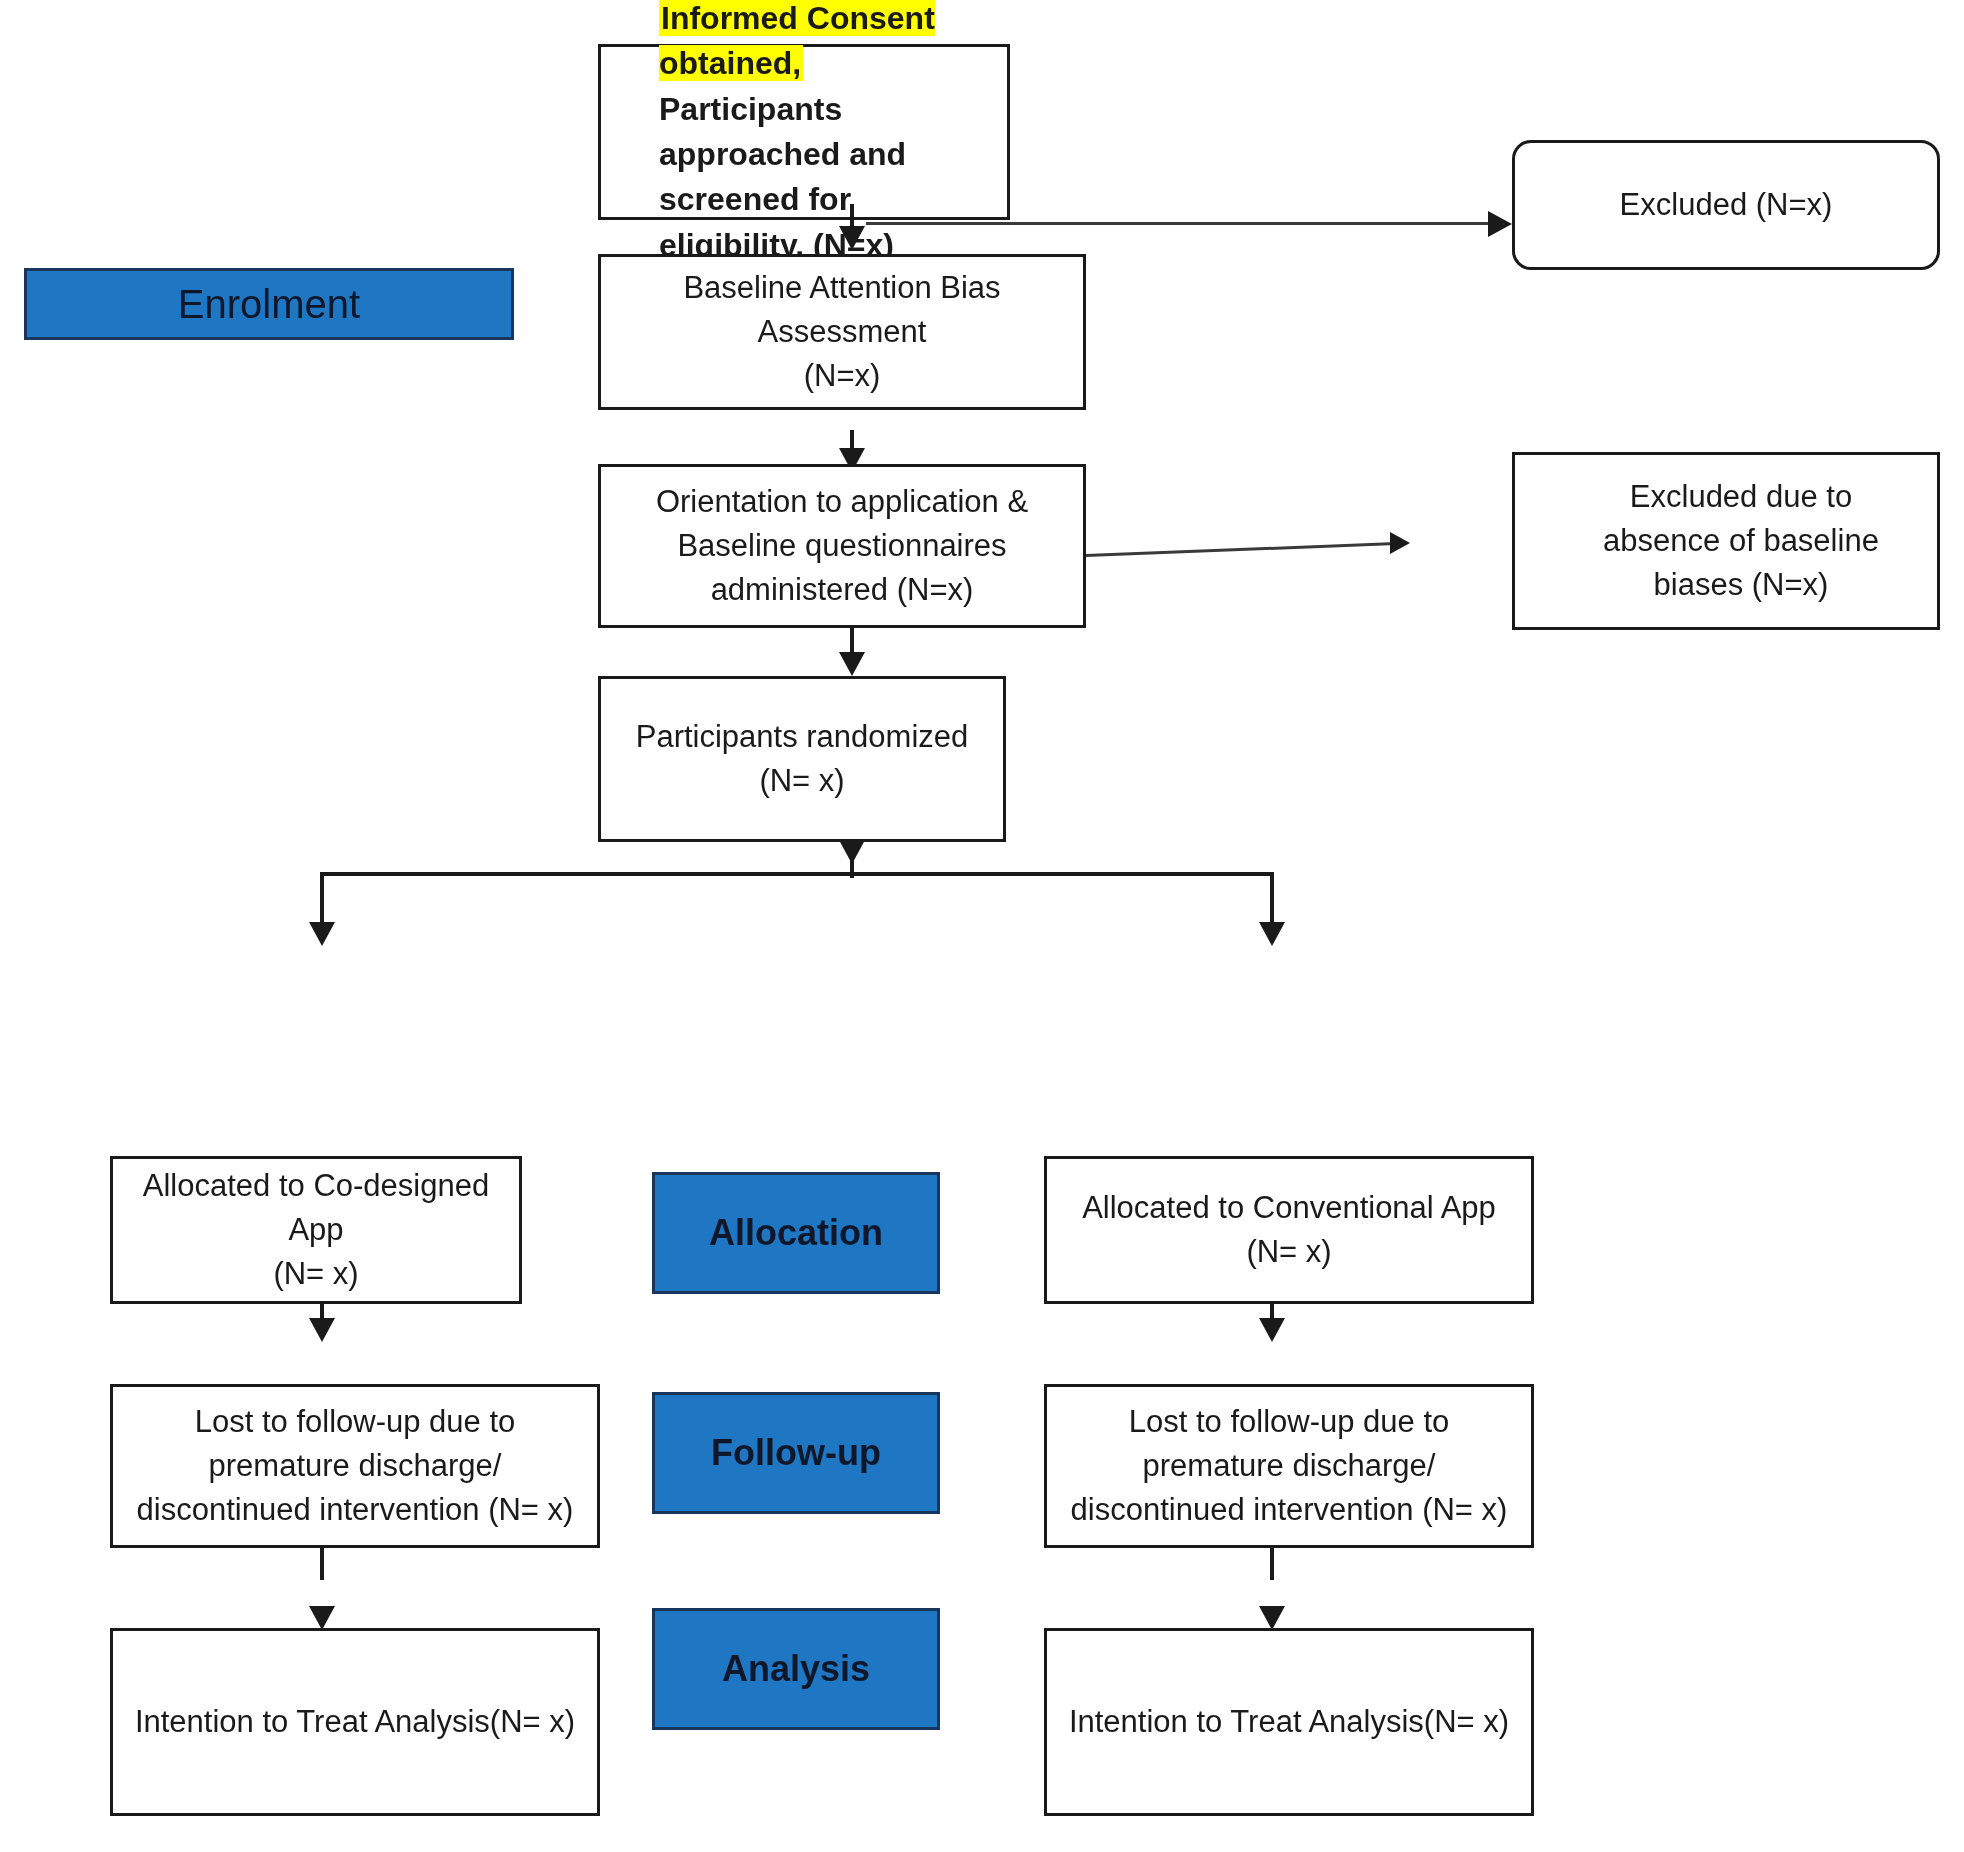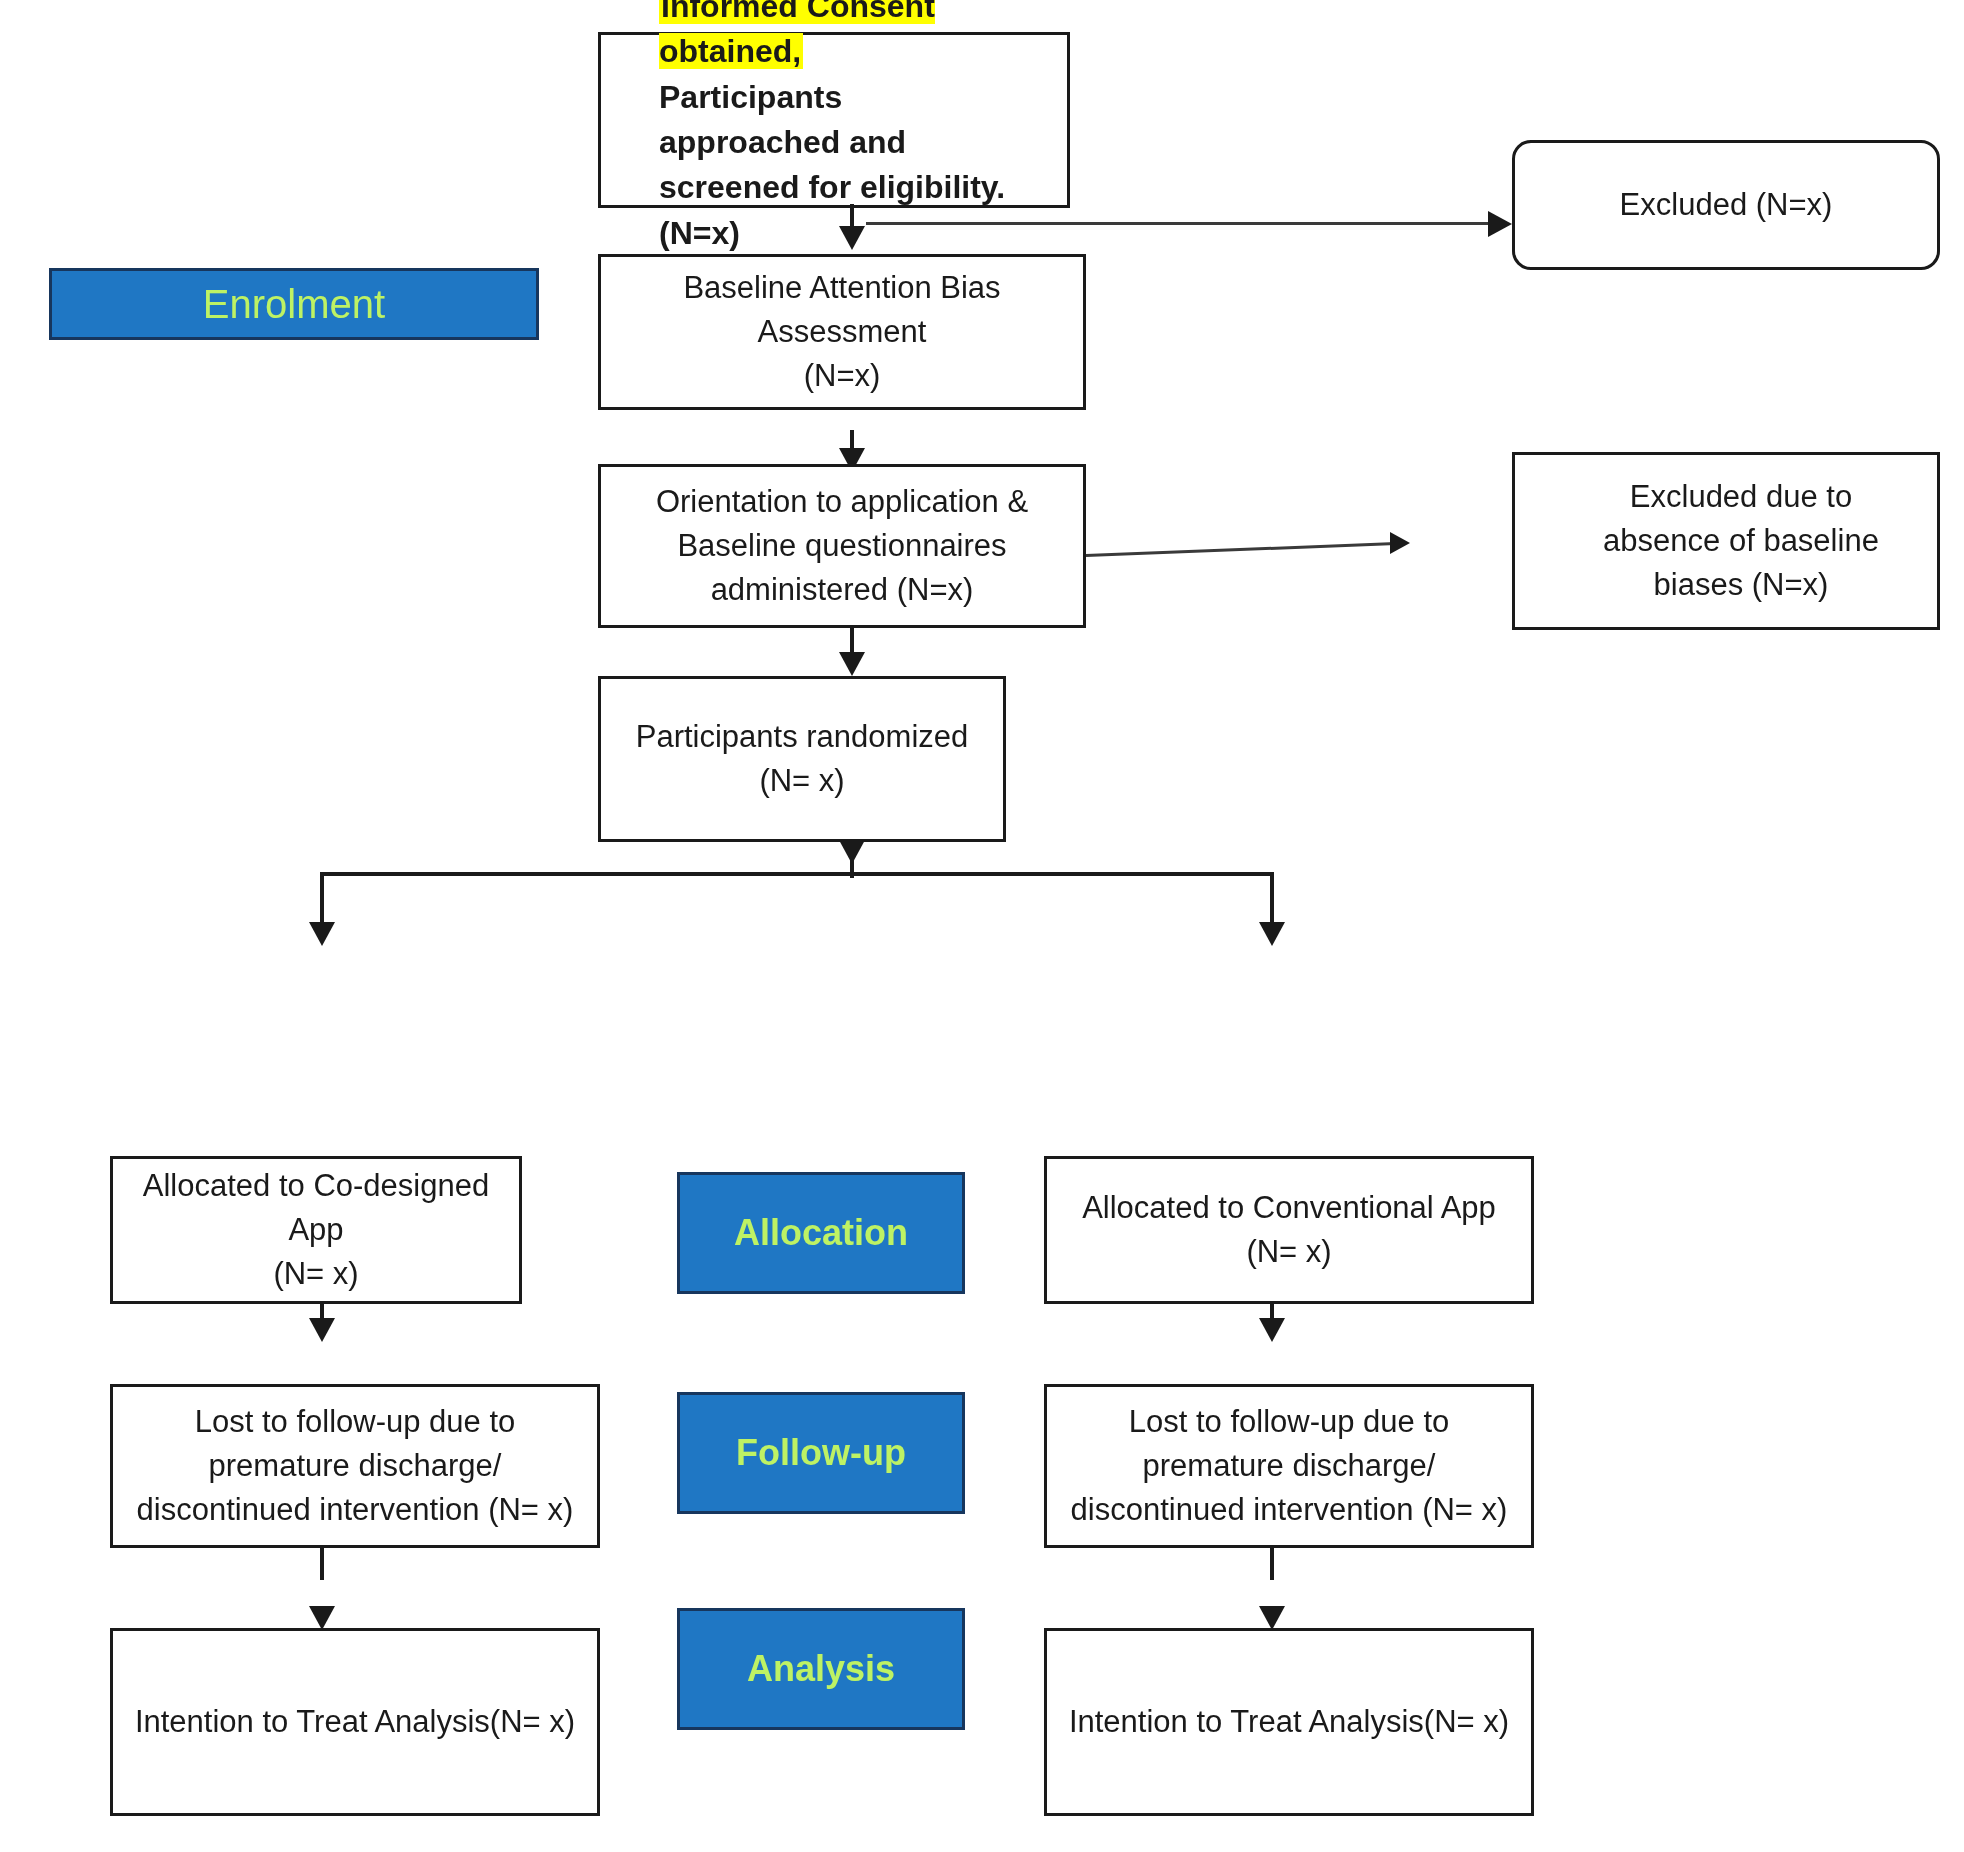--- a/index.html
+++ b/index.html
@@ -53,24 +53,23 @@
   }
   .stage {
     position: absolute;
     box-sizing: border-box;
     background: #1f77c4;
     border: 3px solid #17365d;
     display: flex;
     align-items: center;
     justify-content: center;
     text-align: center;
-    color: #bef264;
+    color: #0f172a;
     font-size: 36px;
     font-weight: bold;
-    margin-left: 25px;
   }
   .stage.enrol {
     font-weight: normal;
     font-size: 40px;
   }
   
   .vline {
     position: absolute;
     width: 4px;
     background: #1a1a1a;
@@ -104,21 +103,21 @@
     border-top: 11px solid transparent;
     border-bottom: 11px solid transparent;
     border-left: 20px solid #1a1a1a;
   }
 </style>
 </head>
 <body>
 
 <div id="canvas">
 
-  <div class="box box-bold" style="left:598px; top:32px; width:472px; height:176px;">
+  <div class="box box-bold" style="left:598px; top:44px; width:412px; height:176px;">
     <div class="inner">
       <span class="line"><span class="hl">Informed Consent obtained,</span></span>
       <span class="line">Participants approached and</span>
       <span class="line">screened for eligibility. (N=x)</span>
     </div>
   </div>
 
   <div class="stage enrol" style="left:24px; top:268px; width:490px; height:72px;">
     <span>Enrolment</span>
   </div>

